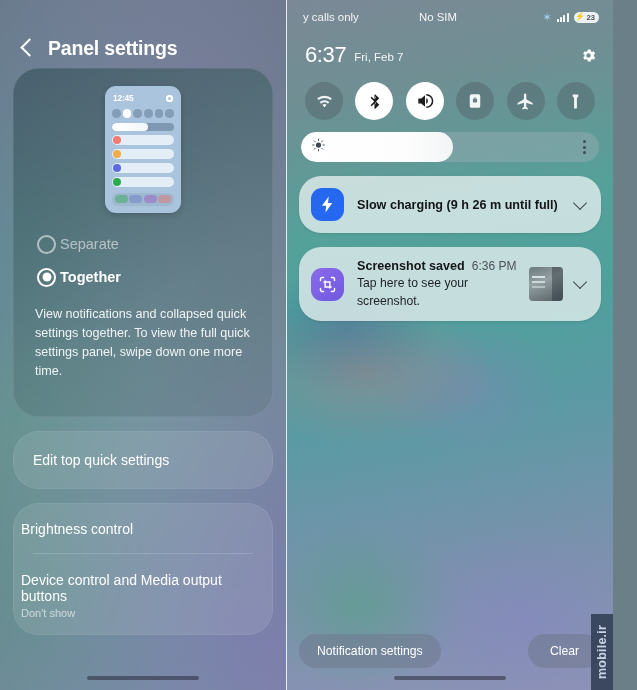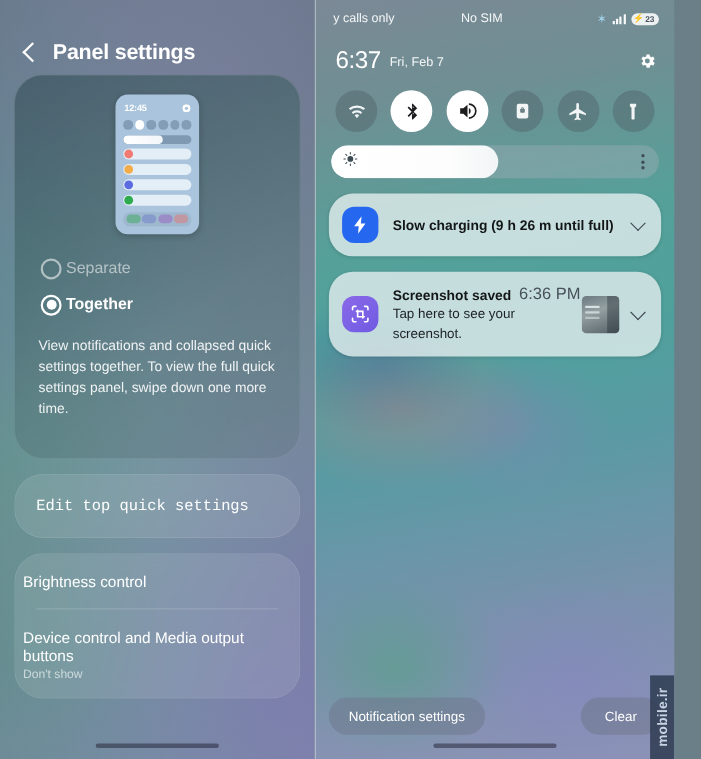--- a/index.html
+++ b/index.html
@@ -172,21 +172,21 @@
   .radio-label.sel { color: #ffffff; font-weight: bold; }
 
   .card-desc {
     padding: 0 22px 0 22px;
     margin-top: 18px;
     color: rgba(255,255,255,0.90);
     font-size: 12.6px;
     line-height: 1.52;
   }
 
-  .simple-card { margin-top: 14px; padding: 20px 20px; font-family: Liberation Mono, monospace; }
+  .simple-card { margin-top: 14px; padding: 20px 20px; }
   .simple-card .item-title { color: #ffffff; font-size: 14px; }
   .multi-card { margin-top: 14px; padding: 0; }
   .multi-item { padding: 18px 20px 16px 8px; }
   .multi-item .item-title { color: #ffffff; font-size: 14px; display: block; }
   .multi-item .item-sub { color: rgba(255,255,255,0.62); font-size: 11px; display: block; margin-top: 3px; }
   .divider-line { height: 1px; background: rgba(255,255,255,0.16); margin: 0 20px; }
 
   .home-bar {
     position: absolute;
     left: 50%; transform: translateX(-50%);
@@ -316,21 +316,21 @@
   .notif-icon {
     width: 33px; height: 33px; border-radius: 11px;
     display: flex; align-items: center; justify-content: center;
     flex: none;
   }
   .icon-charge { background: #2667ef; }
   .icon-shot { background: linear-gradient(140deg,#8a6ae8 0%, #6f5ae2 100%); }
   .notif-body { flex: 1; min-width: 0; padding-left: 13px; }
   .notif-title-row { display: flex; align-items: flex-end; gap: 7px; }
   .notif-title { color: #131517; font-size: 12.6px; font-weight: bold; white-space: nowrap; }
-  .notif-time { color: #48515a; font-size: 15px; }
+  .notif-time { color: #48515a; font-size: 12px; }
   .notif-sub { color: #1d2125; font-size: 12.2px; margin-top: 2px; }
   .notif-thumb {
     width: 34px; height: 34px; border-radius: 4px; flex: none;
     margin-right: 4px;
     background: linear-gradient(160deg,#6b7a80 0%, #94a0a2 40%, #556066 100%);
     position: relative; overflow: hidden;
   }
   .notif-thumb::before {
     content: "";
     position: absolute; left: 3px; top: 9px; width: 13px; height: 2px;

